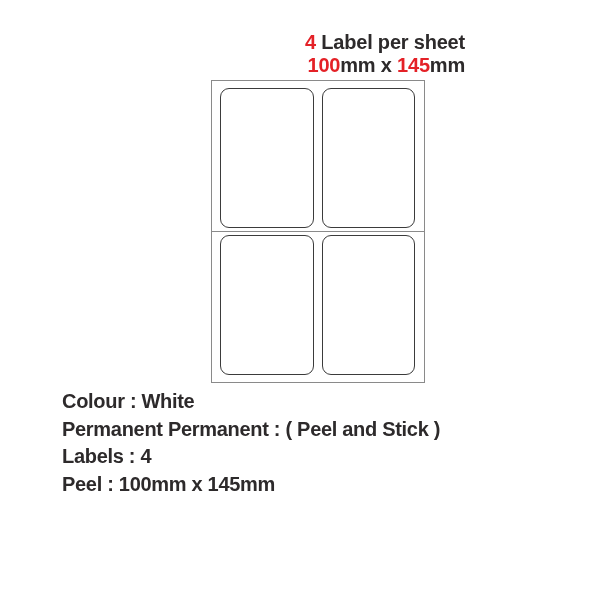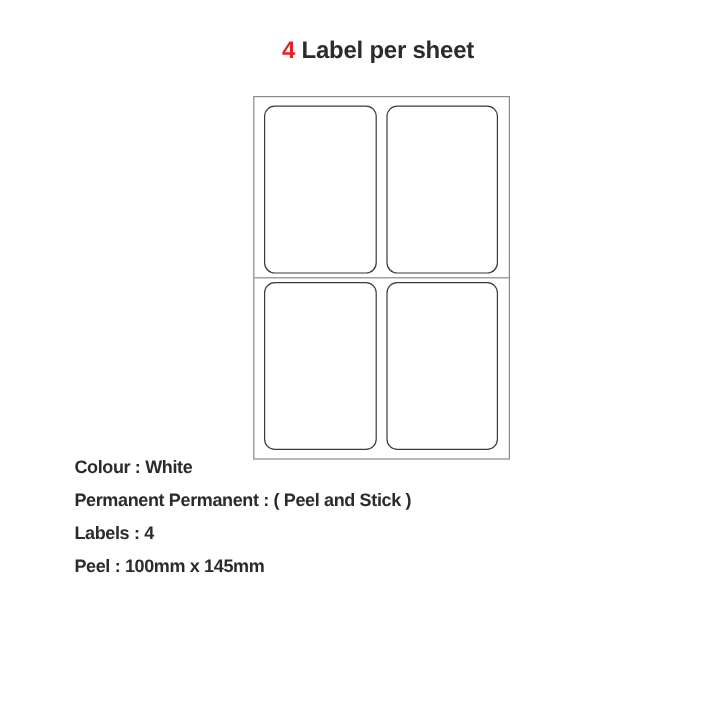--- a/index.html
+++ b/index.html
@@ -14,21 +14,21 @@
   body{
     position:relative;
     background:var(--bg);
     font-family:"Liberation Sans", sans-serif;
     color:var(--text-dark);
     overflow:hidden;
   }
   .title-block{
     position:absolute;
     left:165px; top:31px; width:300px;
-    text-align:center;
+    text-align:right;
     font-weight:bold;
     font-size:20px;
     line-height:23px;
     letter-spacing:-0.2px;
     color:var(--text-dark);
   }
   .accent{color:var(--accent);}
   .sheet{
     position:absolute;
     left:211px; top:80px;
@@ -54,36 +54,39 @@
     row-gap:7px;
     padding:7px 9px 7px 8px;
   }
   .label-cell{
     border:1.4px solid var(--label-border);
     border-radius:9px;
     background:var(--bg);
   }
   .details{
     position:absolute;
-    left:62px; top:376px;
+    left:62px; top:388px;
     width:510px;
     font-weight:bold;
-    font-size:15px;
+    font-size:20px;
     line-height:27.5px;
     letter-spacing:-0.3px;
     color:var(--text-dark);
     white-space:nowrap;
   }
 </style>
 </head>
 <body>
 
 <div class="title-block">
   <div>
     <span class="accent">4</span><span> Label per sheet</span>
+  </div>
+  <div>
+    <span class="accent">100</span><span>mm x </span><span class="accent">145</span><span>mm</span>
   </div>
 </div>
 
 <div class="sheet">
   <div class="cut-line"></div>
   <div class="label-grid">
       <div class="label-cell"></div>
       <div class="label-cell"></div>
       <div class="label-cell"></div>
       <div class="label-cell"></div>

